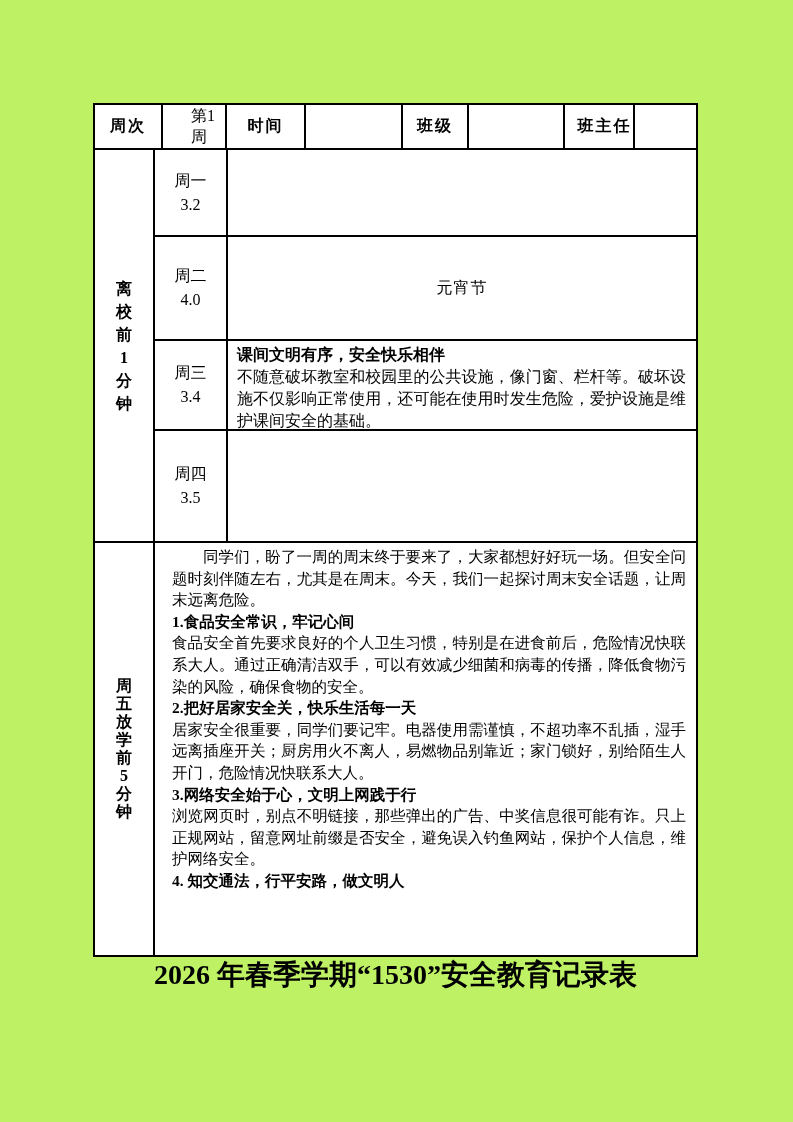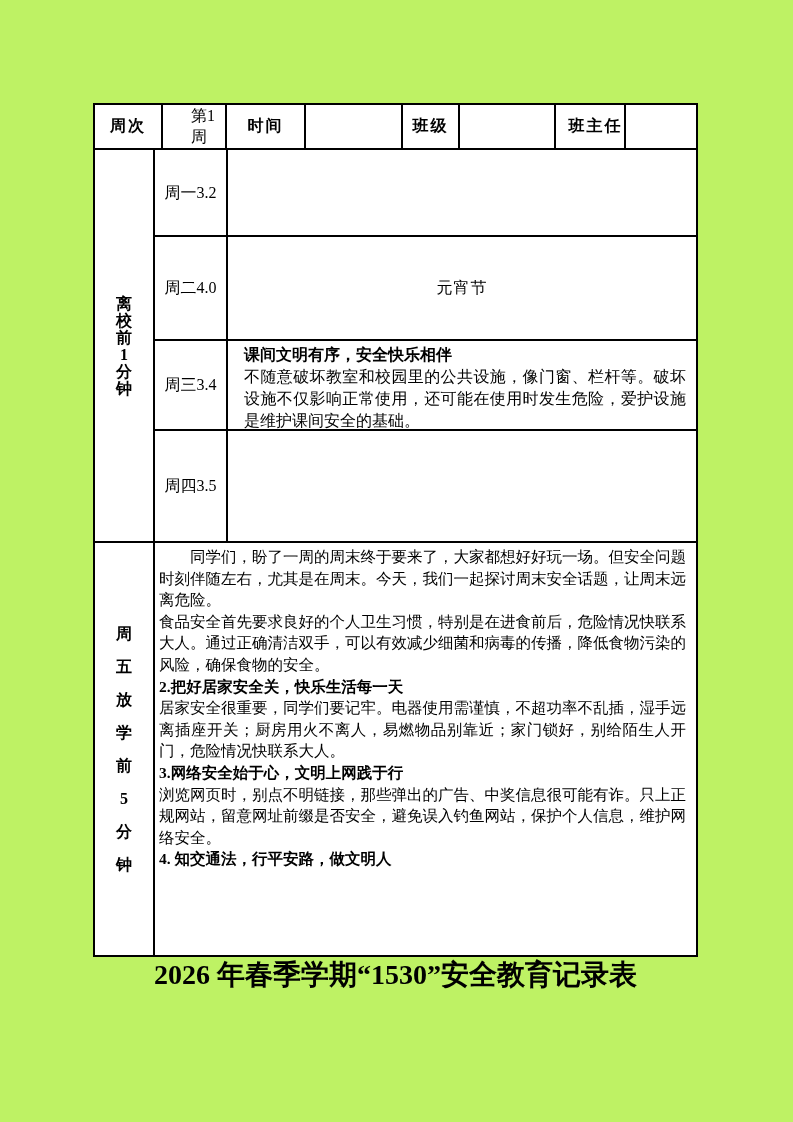--- a/index.html
+++ b/index.html
@@ -32,73 +32,72 @@
   .hc {
     border-right: 2px solid #000;
     display: flex; align-items: center; justify-content: center;
     font-size: 16px;
   }
   .hc.label { font-weight: bold; letter-spacing: 2px; }
   .hc.w1 { width: 68px; }
   .hc.w2 { width: 64px; font-weight: normal; letter-spacing: 0; padding-left: 28px; }
   .hc.w3 { width: 79px; }
   .hc.w4 { width: 97px; }
-  .hc.w5 { width: 57px; }
+  .hc.w5 { width: 66px; }
   .hc.w6 { width: 96px; }
   .hc.w7 { width: 70px; padding-left: 11px; }
   .hc.w8 { flex: 1; border-right: none; }
 
   
   .secA { display: flex; border-bottom: 2px solid #000; }
   .vcell {
     width: 60px;
     border-right: 2px solid #000;
     display: flex; align-items: center; justify-content: center;
   }
   .vtext {
     width: 18px;
     word-break: break-all;
     text-align: center;
     font-size: 16px;
     font-weight: bold;
   }
-  .vtext.sp-a { line-height: 17px; }
-  .vtext.sp-b { line-height: 33px; }
+  .vtext.sp-a { line-height: 23px; }
+  .vtext.sp-b { line-height: 18px; }
   .dayrows { flex: 1; display: flex; flex-direction: column; }
   .rowA { display: flex; border-bottom: 2px solid #000; }
   .rowA.h1 { height: 87px; }
   .rowA.h2 { height: 104px; }
   .rowA.h3 { height: 90px; }
   .rowA.h4 { height: 110px; border-bottom: none; }
   .daycell {
     width: 73px;
     border-right: 2px solid #000;
-    display: flex; 
+    display: flex; flex-direction: column;
     align-items: center; justify-content: center;
     font-size: 16px; line-height: 24px;
   }
   .ccell { flex: 1; }
   .ccell.center {
     display: flex; align-items: center; justify-content: center;
     font-size: 16px; letter-spacing: 1px;
   }
   .ccell.detail {
-    padding: 3px 10px 3px 0;
+    padding: 3px 10px 3px 9px;
     font-size: 16px;
     line-height: 22px;
     text-align: justify;
-    margin-left: 16px;
   }
   .chead { font-weight: bold; }
 
   
   .secB { display: flex; height: 412px; }
   .fcell {
     flex: 1;
-    padding: 3px 10px 2px 4px;
+    padding: 3px 10px 2px 17px;
     font-size: 15.5px;
     line-height: 21.6px;
     text-align: justify;
   }
   .findent { text-indent: 2em; }
   .fhead { font-weight: bold; }
 
   
   .doc-title {
     position: absolute;
@@ -171,20 +170,21 @@
       </div>
     </div>
 
     <div class="secB">
       <div class="vcell">
         <div class="vtext sp-b">周五放学前5分钟</div>
       </div>
       <div class="fcell">
         <div class="findent">同学们，盼了一周的周末终于要来了，大家都想好好玩一场。但安全问题时刻伴随左右，尤其是在周末。今天，我们一起探讨周末安全话题，让周末远离危险。</div>
 
+        <div class="fhead">1.食品安全常识，牢记心间</div>
         <div>食品安全首先要求良好的个人卫生习惯，特别是在进食前后，危险情况快联系大人。通过正确清洁双手，可以有效减少细菌和病毒的传播，降低食物污染的风险，确保食物的安全。</div>
 
         <div class="fhead">2.把好居家安全关，快乐生活每一天</div>
         <div>居家安全很重要，同学们要记牢。电器使用需谨慎，不超功率不乱插，湿手远离插座开关；厨房用火不离人，易燃物品别靠近；家门锁好，别给陌生人开门，危险情况快联系大人。</div>
 
         <div class="fhead">3.网络安全始于心，文明上网践于行</div>
         <div>浏览网页时，别点不明链接，那些弹出的广告、中奖信息很可能有诈。只上正规网站，留意网址前缀是否安全，避免误入钓鱼网站，保护个人信息，维护网络安全。</div>
 
         <div class="fhead">4. 知交通法，行平安路，做文明人</div>
       </div>

